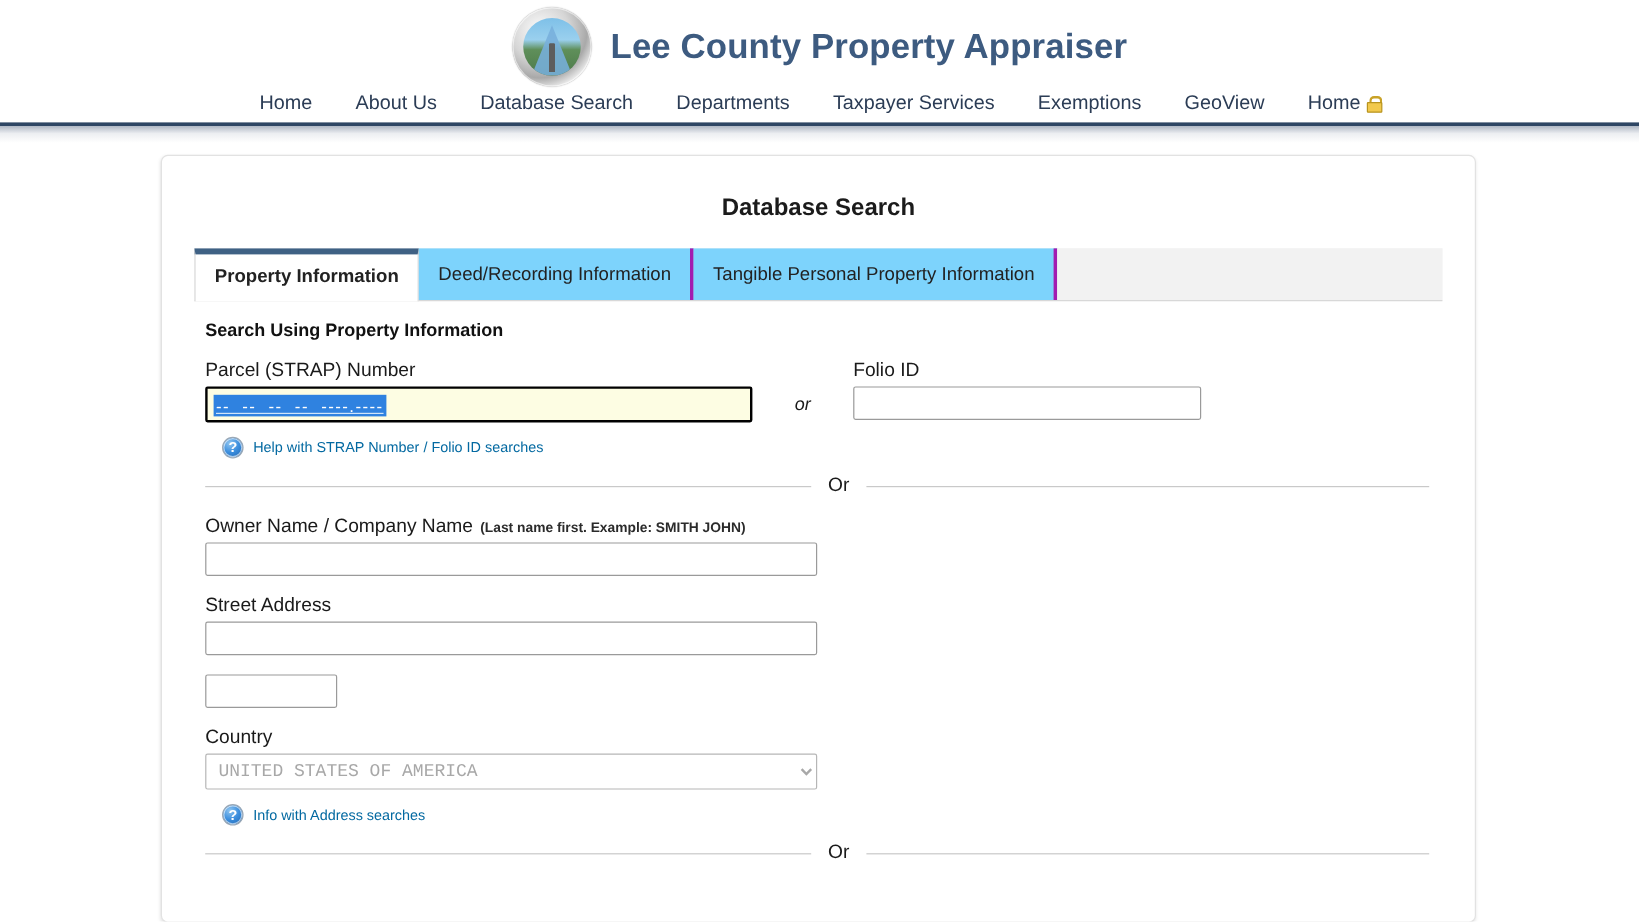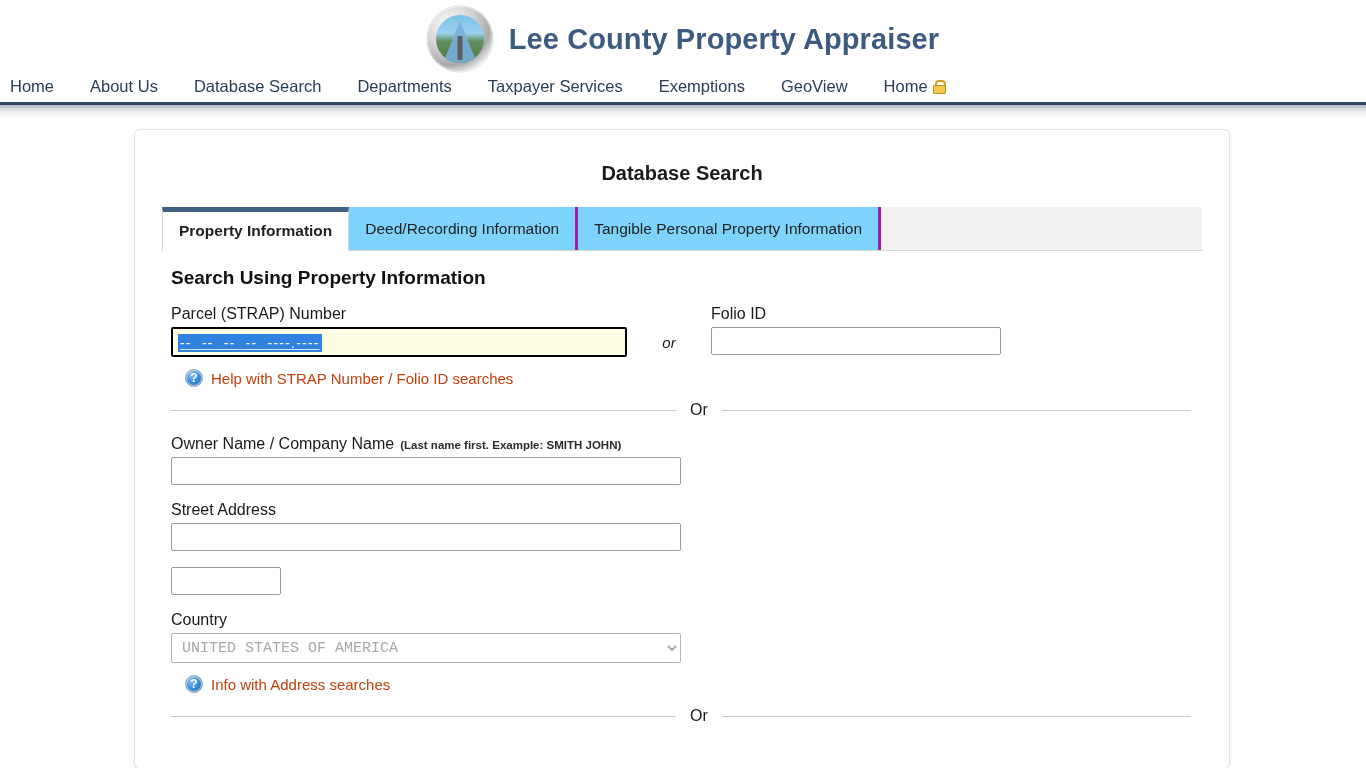--- a/index.html
+++ b/index.html
@@ -73,20 +73,21 @@
     font-weight: bold;
     color: #3d5b80;
     letter-spacing: .1px;
     white-space: nowrap;
   }
 
   
   #main-nav {
     display: flex;
     align-items: center;
+    justify-content: center;
     gap: 16px;
     height: 30px;
     padding-bottom: 2px;
   }
   #main-nav a {
     color: #2b3c55;
     font-size: 16.5px;
     text-decoration: none;
     padding: 0 10px;
     white-space: nowrap;
@@ -183,21 +184,21 @@
   .tab-filler {
     flex: 1;
     background: #f2f2f2;
   }
 
   
   #tab-panel {
     padding: 16px 0 0 8px;
   }
   .section-heading {
-    font-size: 19px;
+    font-size: 15px;
     font-weight: bold;
     color: #111;
     margin: 0 0 16px 0;
   }
   .field-label {
     font-size: 16px;
     color: #1a1a1a;
     margin-bottom: 4px;
     display: block;
   }
@@ -285,22 +286,22 @@
     font-size: 12px;
     font-weight: bold;
     display: flex;
     align-items: center;
     justify-content: center;
     line-height: 1;
     flex: 0 0 auto;
     box-shadow: 0 0 0 1px rgba(255,255,255,.6) inset;
   }
   .help-link {
-    color: #c2410c;
-    font-size: 15px;
+    color: #0369a1;
+    font-size: 12px;
     text-decoration: none;
     cursor: pointer;
   }
 
   .or-divider {
     display: flex;
     align-items: center;
     gap: 14px;
     margin: 14px 0 14px 0;
     width: 1020px;

